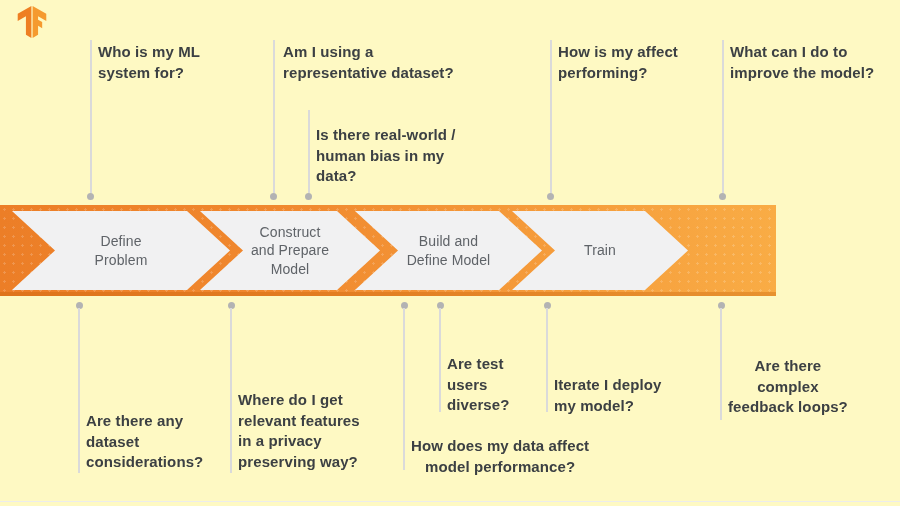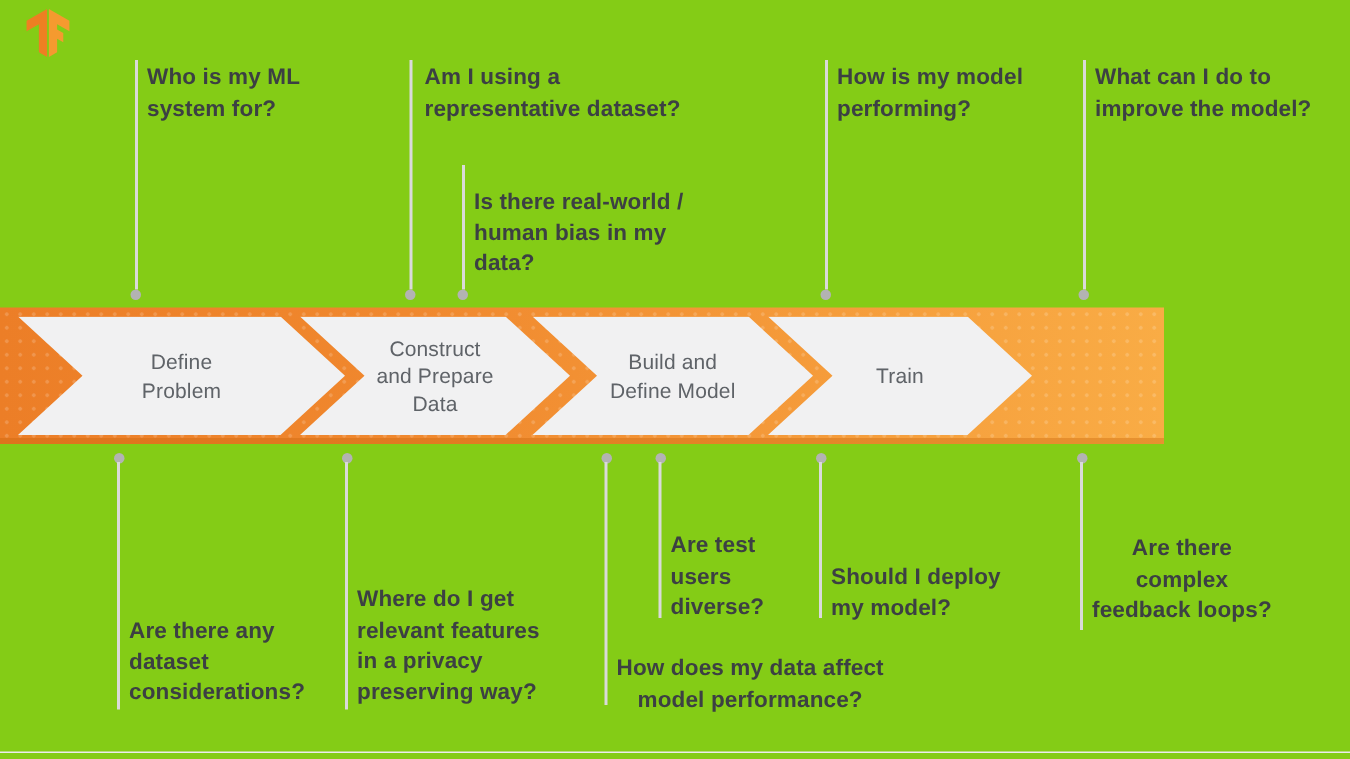--- a/index.html
+++ b/index.html
@@ -1,17 +1,17 @@
 <!DOCTYPE html>
 <html><head>
 <meta charset="utf-8">
 <style>
   html,body{margin:0;padding:0;background:#fff;}
   #canvas{
-    position:relative;width:900px;height:506px;background:#84cc16;
+    position:relative;width:900px;height:506px;background:#fef9c3;
     font-family:"Liberation Sans", sans-serif;overflow:hidden;
   }
   
   .banner{
     position:absolute;left:0;top:205px;width:776px;height:91px;
     background-image:
       radial-gradient(rgba(255,255,255,0.18) 1px, transparent 1.4px),
       linear-gradient(90deg,#ec7e27 0%, #f0882e 35%, #f9ac45 100%);
     background-size:9px 9px, 100% 100%;
     box-shadow: inset 0 -4px 0 rgba(198,96,10,0.35);
@@ -68,34 +68,34 @@
   <div class="vline" style="left:722px;top:40px;height:153px;"></div>
   <div class="dot" style="left:719px;top:193px;"></div>
 
   <div class="q" style="left:98px;top:42px;">Who is my ML
 system for?</div>
   <div class="q" style="left:283px;top:42px;">Am I using a
 representative dataset?</div>
   <div class="q" style="left:316px;top:101px;margin-top:24px;">Is there real-world /
 human bias in my
 data?</div>
-  <div class="q" style="left:558px;top:42px;">How is my model
+  <div class="q" style="left:558px;top:42px;">How is my affect
 performing?</div>
   <div class="q" style="left:730px;top:42px;">What can I do to
 improve the model?</div>
 
   <div class="banner">
     <div class="chevron c1">
       <span class="step-label">Define
 Problem</span>
     </div>
     <div class="chevron c2">
       <span class="step-label">Construct
 and Prepare
-Data</span>
+Model</span>
     </div>
     <div class="chevron c3">
       <span class="step-label">Build and
 Define Model</span>
     </div>
     <div class="chevron c4">
       <span class="step-label">Train</span>
     </div>
   </div>
 
@@ -122,20 +122,20 @@
 considerations?</div>
   <div class="q" style="left:238px;top:390px;">Where do I get
 relevant features
 in a privacy
 preserving way?</div>
   <div class="q" style="left:411px;top:436px;text-align:center;">How does my data affect
 model performance?</div>
   <div class="q" style="left:447px;top:354px;">Are test
 users
 diverse?</div>
-  <div class="q" style="left:554px;top:375px;">Should I deploy
+  <div class="q" style="left:554px;top:375px;">Iterate I deploy
 my model?</div>
   <div class="q" style="left:728px;top:356px;text-align:center;">Are there
 complex
 feedback loops?</div>
 
   <div class="bottom-edge"></div>
 </div>
 
 </body></html>

